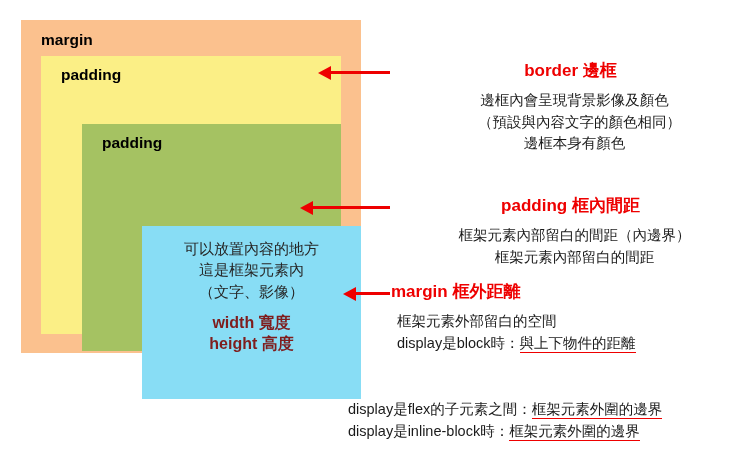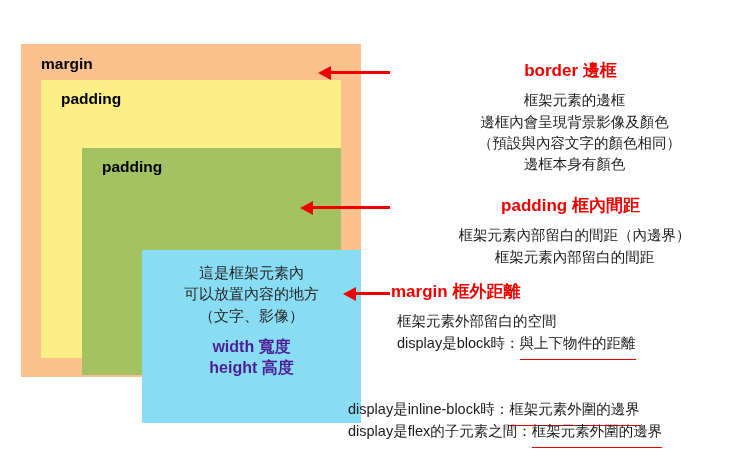--- a/index.html
+++ b/index.html
@@ -17,21 +17,20 @@
   }
 
   
   #boxmodel {
     position: absolute;
     left: 21px;
     top: 20px;
     width: 340px;
     height: 333px;
     box-sizing: border-box;
-    margin-top: 24px;
   }
 
   .layer {
     position: absolute;
     box-sizing: border-box;
   }
 
   .layer-label {
     font-weight: bold;
     font-size: 15.5px;
@@ -93,21 +92,21 @@
   }
   .content-line {
     font-size: 15px;
     color: #262626;
     line-height: 1.42;
     text-align: center;
     white-space: nowrap;
   }
   .content-line.strong {
     font-weight: bold;
-    color: #4c1d95;
+    color: #7f1d1d;
     font-size: 16px;
     line-height: 1.35;
   }
   .content-gap {
     height: 10px;
   }
 
   
   .arrow {
     position: absolute;
@@ -164,21 +163,21 @@
     font-size: 14.5px;
     color: #1a1a1a;
     line-height: 1.47;
     white-space: nowrap;
   }
   .ann-line.indent {
     margin-left: 10px;
   }
   .ann-line .ul {
     border-bottom: 1.6px solid #ee0000;
-    padding-bottom: 8px;
+    padding-bottom: 1px;
   }
 
   #block-margin .ann-lines { margin-left: 6px; }
 
   #tail-lines {
     position: absolute;
     left: 348px;
     top: 399px;
     width: 402px;
   }
@@ -197,43 +196,42 @@
   <div class="layer" id="margin-layer">
     <span class="layer-label" id="margin-label">margin</span>
 
     <div class="layer" id="border-layer">
       <span class="layer-label" id="border-label">padding</span>
 
       <div class="layer" id="padding-layer">
         <span class="layer-label" id="padding-label">padding</span>
 
         <div class="layer" id="content-layer">
+          <div class="content-line">可以放置內容的地方</div>
           <div class="content-line">這是框架元素內</div>
-          <div class="content-line">可以放置內容的地方</div>
           <div class="content-line">（文字、影像）</div>
           <div class="content-gap"></div>
           <div class="content-line strong">width 寬度</div>
           <div class="content-line strong">height 高度</div>
         </div>
 
       </div>
     </div>
   </div>
 </div>
 
 <div class="arrow" id="arrow-border"></div>
 <div class="arrow" id="arrow-padding"></div>
 <div class="arrow" id="arrow-margin"></div>
 
 <div id="annotations">
 
   <div class="ann-block" id="block-border">
     <div class="ann-title">border 邊框</div>
     <div class="ann-lines">
-      <div class="ann-line">框架元素的邊框</div>
       <div class="ann-line">邊框內會呈現背景影像及顏色</div>
       <div class="ann-line indent">（預設與內容文字的顏色相同）</div>
       <div class="ann-line">邊框本身有顏色</div>
     </div>
   </div>
 
   <div class="ann-block" id="block-padding">
     <div class="ann-title">padding 框內間距</div>
     <div class="ann-lines">
       <div class="ann-line">框架元素內部留白的間距（內邊界）</div>
@@ -245,15 +243,15 @@
     <div class="ann-title">margin 框外距離</div>
     <div class="ann-lines">
       <div class="ann-line">框架元素外部留白的空間</div>
       <div class="ann-line"><span>display是block時：</span><span class="ul">與上下物件的距離</span></div>
     </div>
   </div>
 
 </div>
 
 <div id="tail-lines">
+  <div class="ann-line"><span>display是flex的子元素之間：</span><span class="ul">框架元素外圍的邊界</span></div>
   <div class="ann-line"><span>display是inline-block時：</span><span class="ul">框架元素外圍的邊界</span></div>
-  <div class="ann-line"><span>display是flex的子元素之間：</span><span class="ul">框架元素外圍的邊界</span></div>
 </div>
 
 </body></html>

